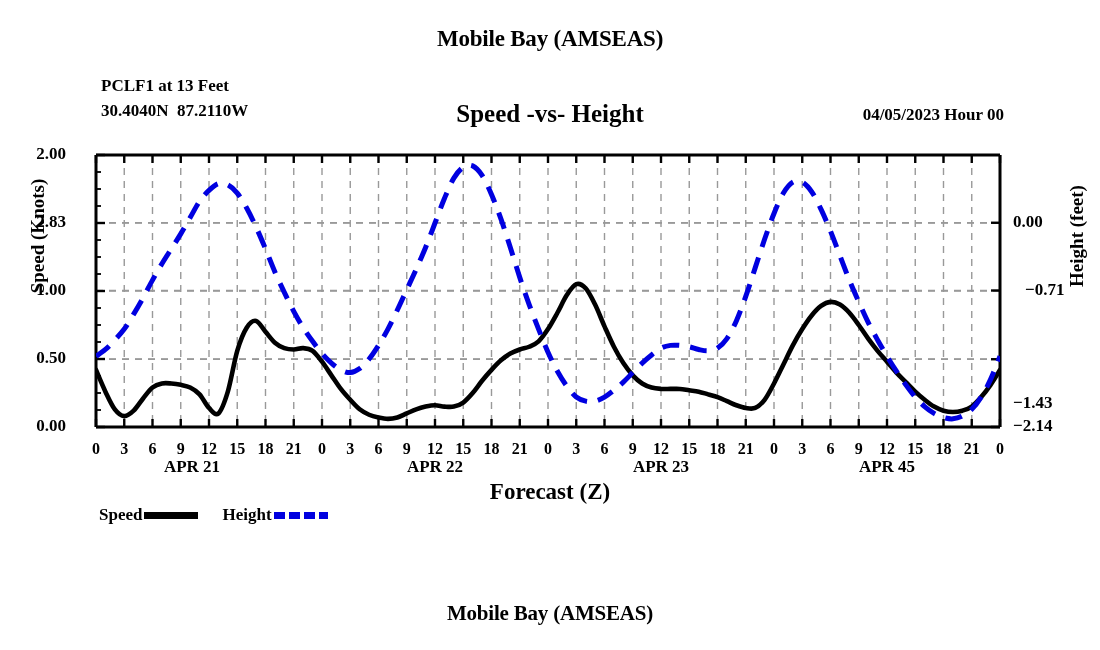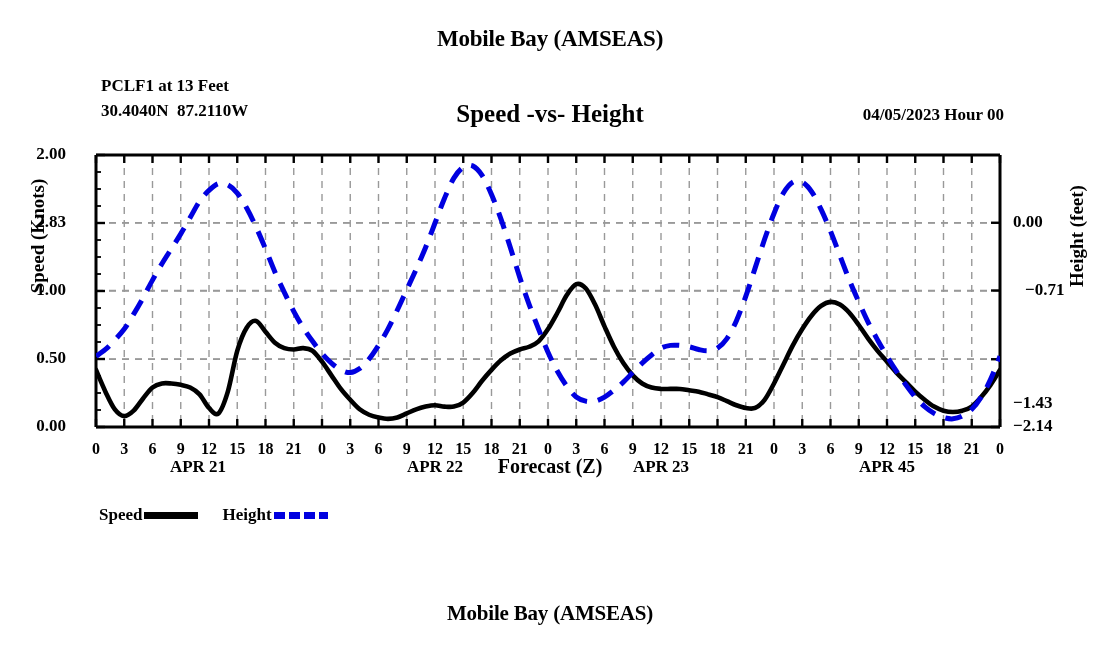--- a/index.html
+++ b/index.html
@@ -91,24 +91,24 @@
     width: 200px;
     text-align: center;
     font-size: 19px;
     font-weight: bold;
     transform: rotate(-90deg);
     transform-origin: center center;
   }
   .xlabel {
     position: absolute;
     left: 0;
-    top: 455px;
-    width: 1100px;
-    text-align: center;
-    font-size: 20px;
+    top: 479px;
+    width: 1100px;
+    text-align: center;
+    font-size: 23px;
     font-weight: bold;
   }
   .ytick-l {
     position: absolute;
     font-size: 17px;
     font-weight: bold;
     text-align: center;
     width: 70px;
     right: 1100px;
   }
@@ -354,21 +354,21 @@
       <div class="xtick" style="left: 730.75px;">21</div>
       <div class="xtick" style="left: 759px;">0</div>
       <div class="xtick" style="left: 787.25px;">3</div>
       <div class="xtick" style="left: 815.5px;">6</div>
       <div class="xtick" style="left: 843.75px;">9</div>
       <div class="xtick" style="left: 872px;">12</div>
       <div class="xtick" style="left: 900.25px;">15</div>
       <div class="xtick" style="left: 928.5px;">18</div>
       <div class="xtick" style="left: 956.75px;">21</div>
       <div class="xtick" style="left: 985px;">0</div>
-      <div class="daylabel" style="left: 138px;">APR 21</div>
+      <div class="daylabel" style="left: 132px;">APR 21</div>
       <div class="daylabel" style="left: 375px;">APR 22</div>
       <div class="daylabel" style="left: 601px;">APR 23</div>
       <div class="daylabel" style="left: 827px;">APR 45</div>
     </div>
 
   <div class="legend">
     <div class="legend-item">
       <span class="legend-label">Speed</span>
       <span class="legend-swatch-speed"></span>
     </div>

